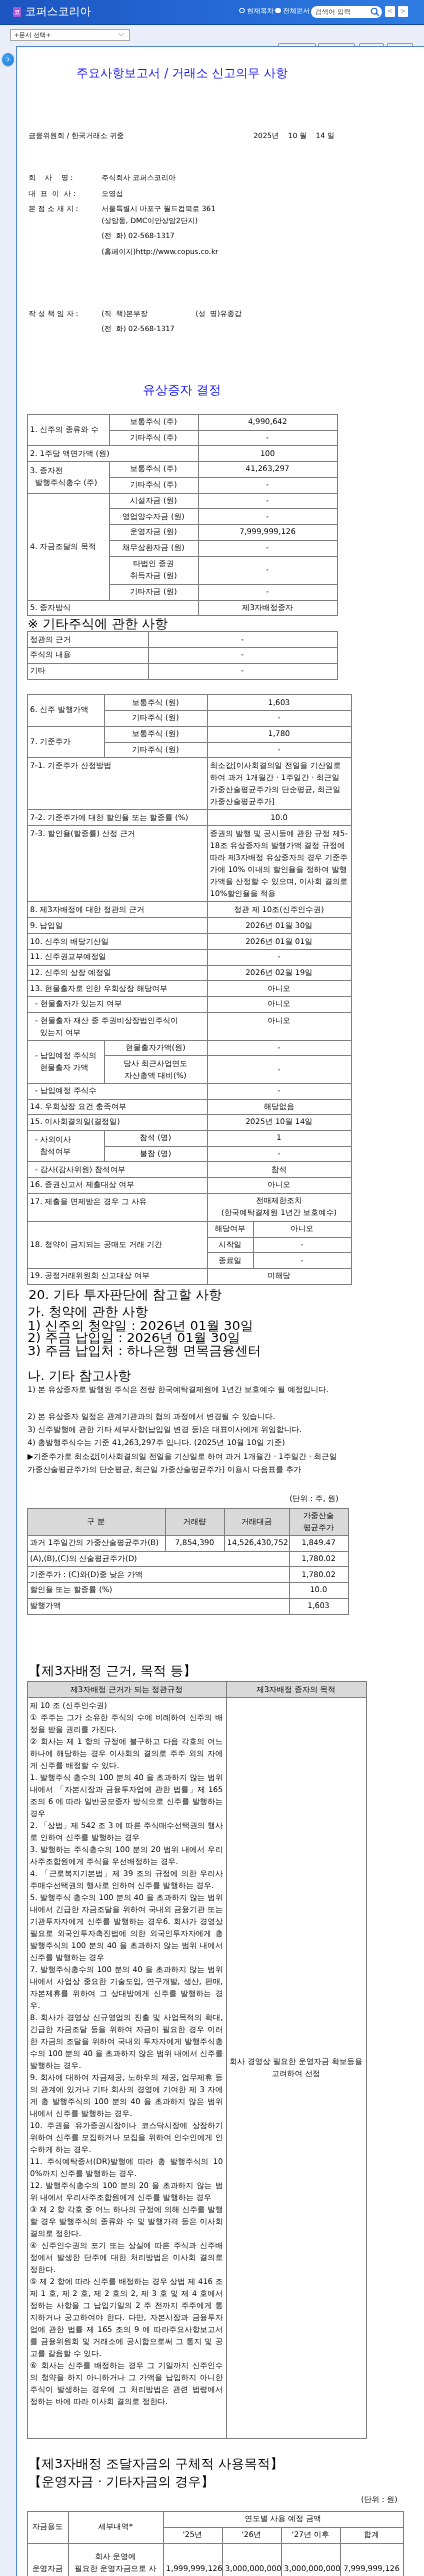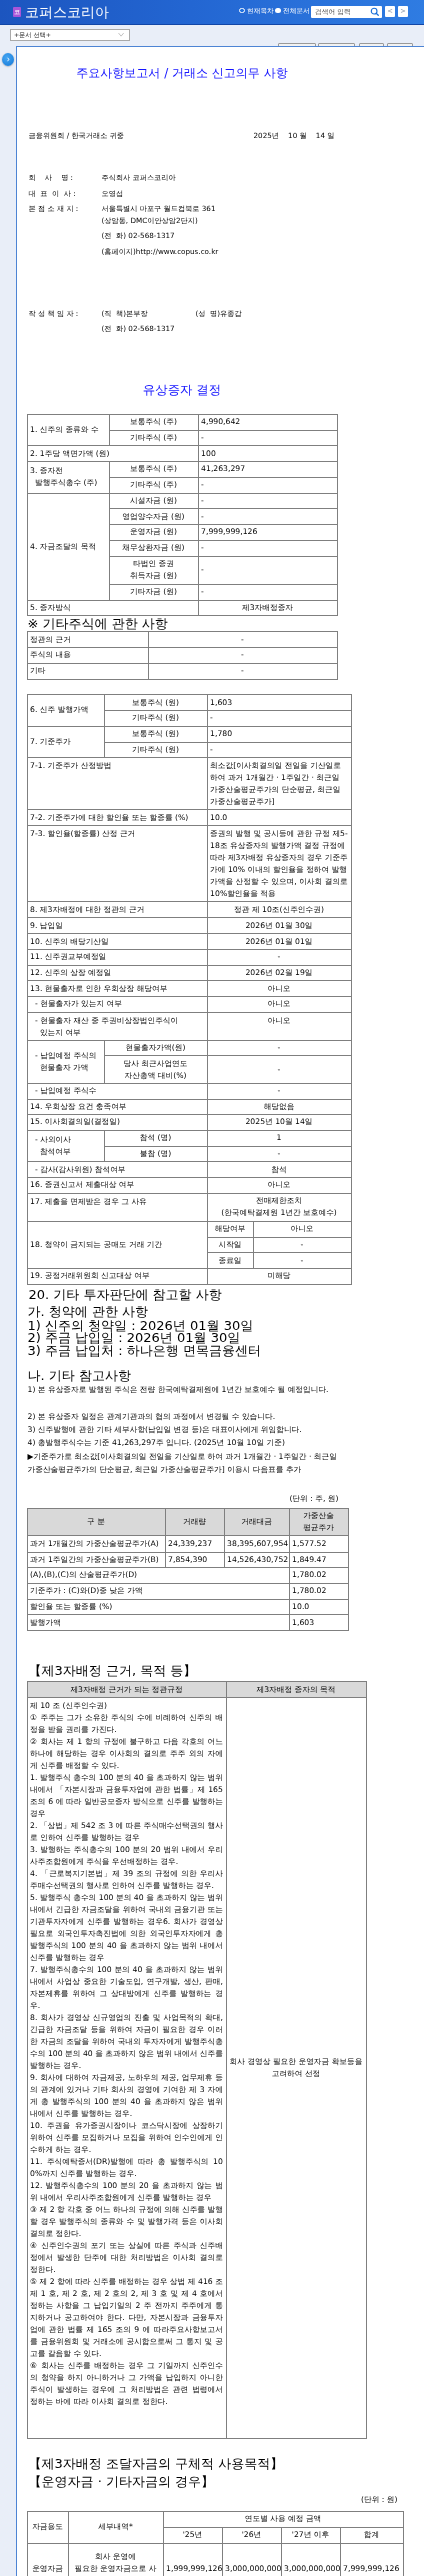--- a/index.html
+++ b/index.html
@@ -1,42 +1,42 @@
 <!DOCTYPE html>
 <html style="font-size:8.2px"><head>
 <meta charset="utf-8">
 <style>
 html,body{margin:0;padding:0}
 body{width:425px;height:3322px;overflow:hidden;position:relative;background:#e9eef8;font-family:"DejaVu Sans",sans-serif;color:#000}
 .hdr{position:absolute;left:0;top:0;width:425px;height:24px;background:linear-gradient(90deg,#1c55bf 0%,#2366d2 45%,#2f7ce2 100%);border-bottom:0.5px solid #1246a6}
 .logo{position:absolute;left:13px;top:6.7px;width:8.2px;height:10.3px;background:#a855d8;color:#fff;font-size:6.2px;line-height:10.3px;text-align:center;border-radius:1px}
-.apptitle{position:absolute;left:25px;top:6.7px;color:#fff;font-size:14px;line-height:10.3px;white-space:pre}
+.apptitle{position:absolute;left:25px;top:6.7px;color:#fff;font-size:11px;line-height:10.3px;white-space:pre}
 .radio{position:absolute;top:7.7px;width:5.7px;height:5.7px;border-radius:50%;background:#fff;box-sizing:border-box}
 .radio.on{background:#1e6fe0;border:1.3px solid #fff}
 .rlabel{position:absolute;top:6.7px;color:#fff;font-size:6.7px;line-height:8.2px;white-space:pre}
-.search{position:absolute;left:311px;top:5.7px;width:71px;height:12.4px;background:#fff;border-radius:1px}
+.search{position:absolute;left:311px;top:5.7px;width:71px;height:12.4px;background:#fff;border-radius:6px}
 .search input{position:absolute;left:0;top:0;border:0;outline:0;background:transparent;width:56px;height:12.4px;padding:0 0 0 4.1px;font-size:6.7px;color:#333;font-family:"DejaVu Sans",sans-serif}
 .search input::placeholder{color:#444}
 .sicon{position:absolute;right:2.6px;top:1.5px;width:9.3px;height:9.3px}
 .navbtn{position:absolute;top:6.2px;width:10.3px;height:11.3px;background:#fff;border-radius:1px;color:#8a96a8;font-size:6.7px;line-height:11.3px;text-align:center}
 .docsel{position:absolute;left:10.3px;top:29px;width:118px;height:9.8px;background:#fff;border:0.5px solid #a9a9a9;font-size:6.2px;line-height:9.8px}
 .docsel .v{position:absolute;left:2.6px;top:0;white-space:pre;color:#222}
 .docsel .chev{position:absolute;right:5.2px;top:2.1px;width:6.2px;height:5.2px}
 .tbtn{position:absolute;top:43px;height:7.2px;border:0.5px solid #9a9a9a;background:#f2f2f2;border-radius:1px;box-sizing:border-box}
 .toggle{position:absolute;left:2.1px;top:53px;width:12.4px;height:13.4px;border-radius:50%;background:radial-gradient(circle at 40% 35%,#45a6f3,#1477d6);box-shadow:0 0.5px 1.5px rgba(0,0,0,.35);color:#fff;text-align:center;line-height:13px;font-size:8.2px;z-index:3}
 .panel{position:absolute;left:15.5px;top:46px;width:428px;height:3270px;background:#fff;border-left:0.5px solid #4d84d4;border-top:0.5px solid #4d84d4;z-index:2}
 .cnt{position:absolute;left:-16px;top:-47px;width:0;height:0}
 .ln{position:absolute;white-space:pre;font-size:7.2px;line-height:9.3px}
 .f15{font-size:13px}
 .ttl{position:absolute;left:16px;width:331px;text-align:center;color:#1414ff;white-space:pre}
 .para{position:absolute;left:27px;width:311px;font-size:7.7px;line-height:13.4px;word-break:break-all}
 .unit{position:absolute;width:113px;text-align:right;font-size:7.7px;line-height:9.3px;white-space:pre}
 .tb{position:absolute;border-collapse:collapse;table-layout:fixed;border:1px solid #000;font-size:7.7px;line-height:12px}
 .tb td{border:0.5px solid #7f7f7f;padding:0 2.6px;vertical-align:middle;overflow:hidden}
-.l{text-align:left}.c{text-align:center}.r{text-align:left}
+.l{text-align:left}.c{text-align:center}.r{text-align:center}
 .tb td.vt{vertical-align:top;padding-top:2.1px}
 .pw{white-space:pre-wrap}.ba{word-break:break-all}
 .jt{text-align:justify;line-height:12px}
 .h{background:#d9d9d9}
 </style>
 </head>
 <body>
 
 <div class="hdr">
   <div class="logo">코</div>
@@ -337,26 +337,20 @@
           <col style="width:59px">
         </colgroup>
     <tbody>
           <tr style="height:27px">
       <td class="c h">구 분</td>
       <td class="c h">거래량</td>
       <td class="c h">거래대금</td>
       <td class="c h pw">가중산술
 평균주가</td>
     </tr>
-    <tr style="height:16.5px">
-            <td class="l">과거 1개월간의 가중산술평균주가(A)</td>
-            <td class="r">24,339,237</td>
-            <td class="r">38,395,607,954</td>
-            <td class="r">1,577.52</td>
-          </tr>
     <tr style="height:15.5px">
             <td class="l">과거 1주일간의 가중산술평균주가(B)</td>
             <td class="r">7,854,390</td>
             <td class="r">14,526,430,752</td>
             <td class="r">1,849.47</td>
           </tr>
     <tr style="height:15.5px">
             <td colspan="3" class="l">(A),(B),(C)의 산술평균주가(D)</td>
             <td class="r">1,780.02</td>
           </tr>

